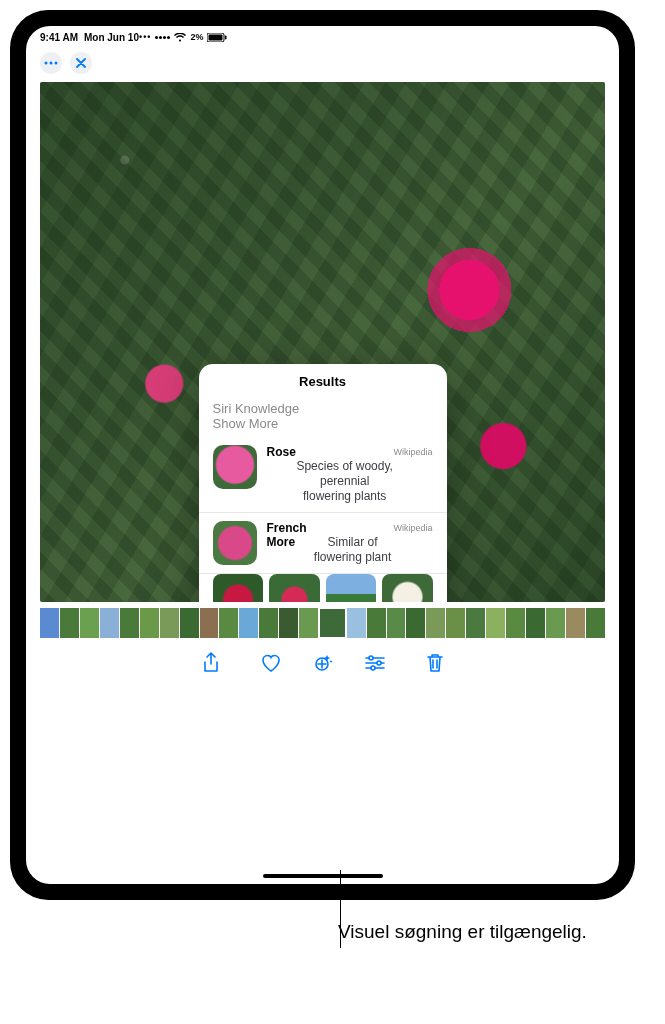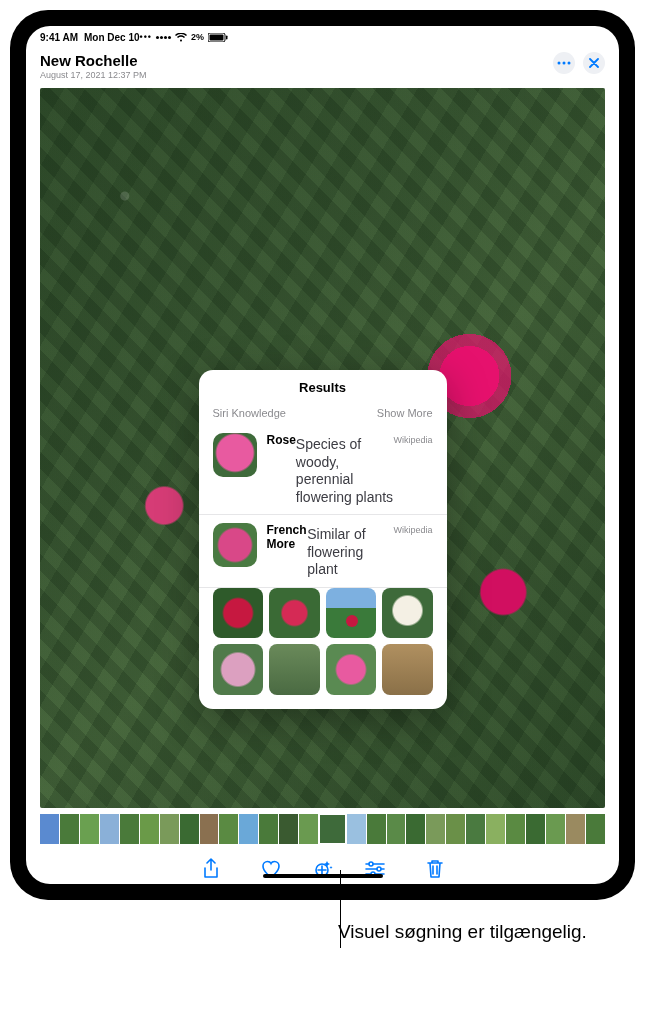--- a/index.html
+++ b/index.html
@@ -52,21 +52,21 @@
   .header-actions { display:flex; gap:8px; align-items:center; }
   .circ-btn {
     width: 22px; height: 22px; border-radius: 50%;
     background: #eef0f4;
     display:flex; align-items:center; justify-content:center;
     color:#007aff;
   }
 
   .photo-viewport {
     margin: 4px 14px 0;
-    height: 720px;
+    height: 520px;
     border-radius: 2px;
     overflow:hidden;
     position: relative;
     background: linear-gradient(135deg,#2e4a2a 0%, #3c5a35 35%, #4a6a3f 55%, #2e4a2a 100%);
   }
   .foliage-layer {
     position:absolute; inset:0;
     background:
       radial-gradient(circle at 76% 40%, #e6116d 0 30px, rgba(230,17,109,0.7) 30px 42px, transparent 42px),
       radial-gradient(circle at 82% 70%, #d10f60 0 22px, transparent 24px),
@@ -89,39 +89,40 @@
   .results-title {
     text-align:center;
     font-size: 13px;
     font-weight: 600;
     padding: 10px 0 8px;
     color:#000;
   }
   .section-header {
     display:flex; justify-content:space-between;
     padding: 4px 14px 6px;
-    font-size: 11px;
+    font-size: 13px;
     color:#8a8a8e;
+    flex-direction:column;
   }
   .result-row {
     display:flex; gap:10px;
     padding: 8px 14px;
     align-items:flex-start;
     border-bottom:1px solid #e6e6e8;
   }
   .result-row:last-of-type { border-bottom:none; }
   .thumb {
     width: 44px; height:44px; border-radius:10px;
     flex-shrink:0;
   }
   .thumb.rose1 { background: radial-gradient(circle at 50% 45%, #e85aa0 0 18px, #3e6a3a 20px); }
   .thumb.rose2 { background: radial-gradient(circle at 50% 50%, #d94888 0 16px, #4a7a42 18px); }
   .result-text { display:flex; flex-direction:row; }
   .result-name { font-size:12px; font-weight:600; color:#000; }
-  .result-desc { font-size:14px; color:#3c3c43; line-height:1.25; margin-top:3px; }
+  .result-desc { font-size:12px; color:#3c3c43; line-height:1.25; margin-top:14px;text-align:center; }
   .result-src { font-size:9px; color:#8a8a8e; margin-top:2px; }
 
   .similar-header { font-size:11px; color:#8a8a8e; padding: 8px 14px 6px; }
   .similar-grid {
     display:grid; grid-template-columns: repeat(4,1fr);
     gap:6px; padding: 0 14px 14px;
   }
   .sim {
     aspect-ratio:1/1; border-radius:8px;
   }
@@ -207,21 +208,21 @@
 </style>
 </head>
 <body>
 
 <div class="ipad-frame">
   <div class="ipad-screen">
 
     <div class="status-bar">
       <div class="status-left">
         <span>9:41 AM</span>
-        <span>Mon Dec 10</span>
+        <span>Mon Jun 10</span>
       </div>
       <div class="status-right">
         <span style="letter-spacing:1px;">•••</span>
         <span class="dots">
           <span class="dot"></span>
             <span class="dot"></span>
             <span class="dot"></span>
             <span class="dot"></span>
         </span>
         <span class="wifi-icon">
@@ -234,24 +235,20 @@
           <svg width="20" height="9" viewBox="0 0 20 9">
               <rect x="0" y="0" width="17" height="9" rx="2" fill="none" stroke="#000" stroke-width="1"></rect>
               <rect x="1.5" y="1.5" width="14" height="6" rx="1" fill="#000"></rect>
               <rect x="18" y="2.5" width="1.5" height="4" rx="0.7" fill="#000"></rect>
             </svg>
         </span>
       </div>
     </div>
 
     <div class="app-header">
-      <div class="title-block">
-        <span class="title">New Rochelle</span>
-        <span class="subtitle">August 17, 2021  12:37 PM</span>
-      </div>
       <div class="header-actions">
         <div class="circ-btn">
           <svg width="14" height="4" viewBox="0 0 14 4">
               <circle cx="2" cy="2" r="1.5" fill="currentColor"></circle>
               <circle cx="7" cy="2" r="1.5" fill="currentColor"></circle>
               <circle cx="12" cy="2" r="1.5" fill="currentColor"></circle>
             </svg>
         </div>
         <div class="circ-btn">
           <svg width="10" height="10" viewBox="0 0 10 10">

